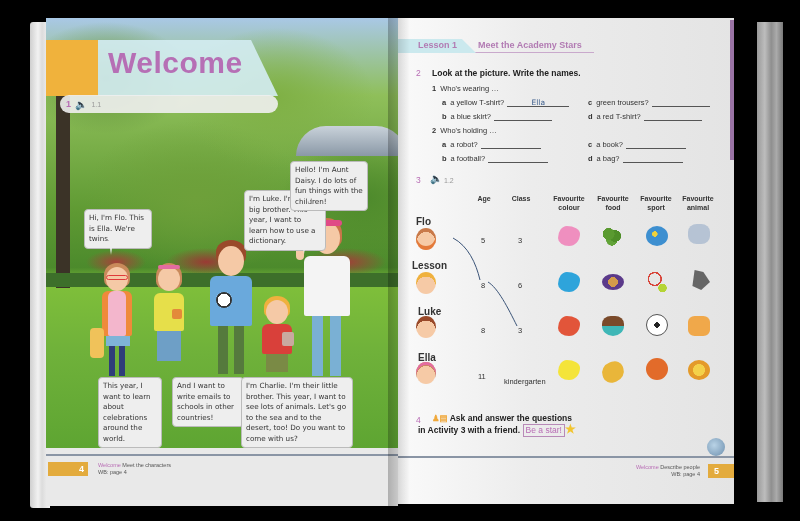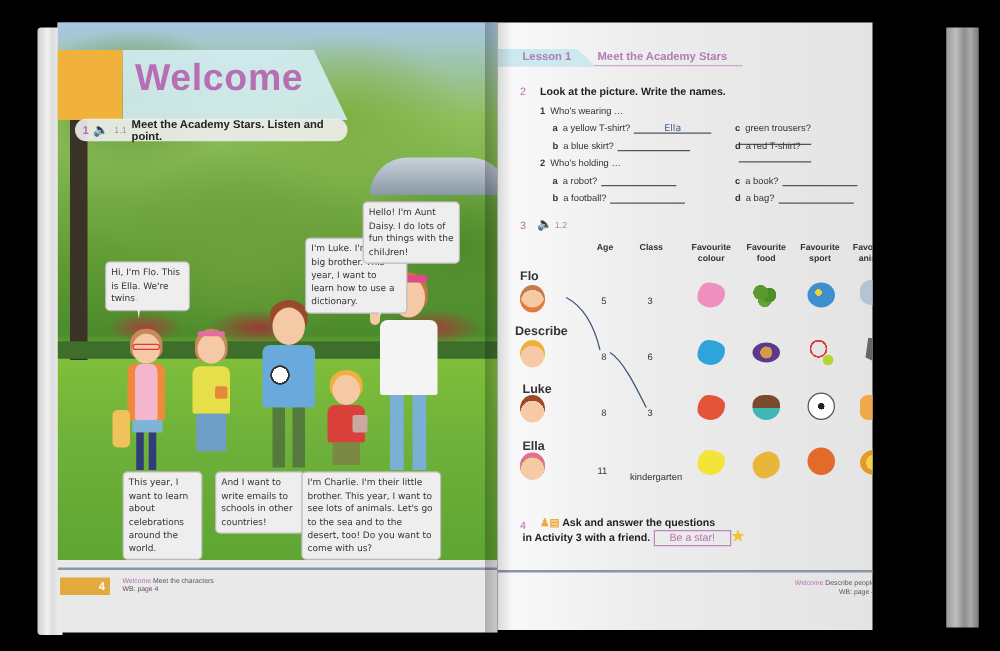--- a/index.html
+++ b/index.html
@@ -36,41 +36,41 @@
   .char{position:absolute}
   .head{position:absolute;border-radius:50%;background:#f5c9a6}
   .hair{position:absolute;border-radius:50% 50% 30% 30%}
   .body{position:absolute;border-radius:6px 6px 2px 2px}
   .legs{position:absolute}
   .footer-l{position:absolute;left:0;top:436px;width:352px;height:2px;background:#8a95a5}
   .pg-l{position:absolute;left:2px;top:444px;width:40px;height:14px;background:#e3ab3d;color:#fff;font-size:9px;font-weight:bold;text-align:right;padding-right:4px;line-height:14px}
   .foot-text{position:absolute;font-size:5.5px;color:#555;line-height:7px}
   .foot-text .sec{color:#b86db5}
   
-  .right-page{position:absolute;left:398px;top:18px;width:300px;height:486px;background:linear-gradient(90deg,#fafafa,#ececec 40%,#e4e4e4);overflow:hidden}
+  .right-page{position:absolute;left:398px;top:18px;width:336px;height:486px;background:linear-gradient(90deg,#fafafa,#ececec 40%,#e4e4e4);overflow:hidden}
   .gutter{position:absolute;left:388px;top:18px;width:22px;height:488px;background:linear-gradient(90deg,rgba(0,0,0,.25),rgba(0,0,0,0))}
   .purple-tab{position:absolute;left:332px;top:2px;width:16px;height:140px;background:#9a73a4}
   .lesson-bar{position:absolute;left:0;top:21px;width:196px;height:14px;border-bottom:1.5px solid #c9a9cc}
   .lesson-bg{position:absolute;left:0;top:0;width:78px;height:14px;background:#cbe9ee;clip-path:polygon(0 0,82% 0,100% 100%,0 100%)}
   .lesson-label{position:absolute;left:20px;top:1px;font-size:9px;font-weight:bold;color:#b27bb3}
   .lesson-title{position:absolute;left:80px;top:1px;font-size:9px;font-weight:bold;color:#b27bb3}
   .q-num{position:absolute;font-size:8.5px;color:#b86db5}
   .q-text{position:absolute;font-size:8.5px;font-weight:bold;color:#222}
   .sub{position:absolute;font-size:7.5px;color:#333}
   .sub b{font-weight:bold;margin-right:4px}
   .blank{display:inline-block;border-bottom:1px solid #555;vertical-align:bottom;height:9px;margin-left:3px;font-family:"DejaVu Sans",sans-serif;color:#3d5e8c;text-align:center;font-size:7.5px;line-height:9px}
   .col-h{position:absolute;font-size:7px;font-weight:bold;color:#333;text-align:center;line-height:9px}
   .name-lbl{position:absolute;font-size:10px;font-weight:bold;color:#333}
   .cell{position:absolute;font-size:7.5px;color:#333}
   .face{position:absolute;width:20px;height:22px;border-radius:50%;background:#f6caa6}
   .icon-cell{position:absolute;width:22px;height:20px}
   .splat{border-radius:40% 60% 50% 50% / 60% 40% 60% 40%}
   .ball{border-radius:50%}
   .act4{position:absolute;left:20px;top:395px;font-size:8.5px;font-weight:bold;color:#222;line-height:11px}
-  .star-badge{display:inline-block;border:1px solid #b88ab8;color:#b86db5;padding:0 12px;font-weight:normal}
+  .star-badge{display:inline-block;border:1px solid #b88ab8;color:#b86db5;padding:0 2px;font-weight:normal}
   .star{color:#f2c530;font-size:12px}
   .footer-r{position:absolute;left:0;top:438px;width:340px;height:2px;background:#8a95a5}
   .pg-r{position:absolute;left:310px;top:446px;width:40px;height:14px;background:#e3ab3d;color:#fff;font-size:9px;font-weight:bold;padding-left:6px;line-height:14px}
   .mascot{position:absolute;left:309px;top:420px;width:18px;height:18px;border-radius:50%;background:radial-gradient(circle at 40% 40%,#b9d3e6,#6d8fae)}
   svg{position:absolute;left:0;top:0;pointer-events:none}
 </style>
 </head>
 <body>
 
 <div class="stage">
@@ -155,21 +155,20 @@
     </div>
 
     <div class="title-bar"></div>
     <div class="title-banner"></div>
     <div class="title-text">Welcome</div>
 
     <div class="act1">
       <span class="num">1</span>
       <span class="speaker">🔈</span>
       <span class="track">1.1</span>
-      <span class="instr">Meet the Academy Stars. Listen and point.</span>
     </div>
 
     <div class="footer-l"></div>
     <div class="pg-l">4</div>
     <div class="foot-text" style="left:52px;top:444px">
       <span class="sec">Welcome</span>
       <span>Meet the characters</span><br>
       <span>WB: page 4</span>
     </div>
   </div>
@@ -213,21 +212,21 @@
       <span class="name-lbl" style="left:18px;top:198px">Flo</span>
       <div class="face" style="left:18px;top:210px;box-shadow:inset 0 -4px 0 #e47a3a;background:radial-gradient(circle at 50% 60%,#f6caa6 55%,#c97a4a 56%)"></div>
       <span class="cell" style="left:83px;top:218px">5</span>
       <span class="cell" style="left:120px;top:218px">3</span>
       <div class="icon-cell splat" style="left:160px;top:208px;background:#ef8fbf"></div>
       <div class="icon-cell" style="left:204px;top:208px;background:radial-gradient(circle at 30% 40%,#5a9a30 30%,transparent 31%),radial-gradient(circle at 60% 50%,#4e8e28 35%,transparent 36%),radial-gradient(circle at 45% 70%,#62a338 30%,transparent 31%)"></div>
       <div class="icon-cell ball" style="left:248px;top:208px;background:radial-gradient(circle at 40% 40%,#f1d23a 15%,#3d8fd0 16%)"></div>
       <div class="icon-cell" style="left:290px;top:206px;background:#b6c3d4;border-radius:40%"></div>
     </div>
     <div>
-      <span class="name-lbl" style="left:14px;top:242px">Describe</span>
+      <span class="name-lbl" style="left:14px;top:242px">Lesson</span>
       <div class="face" style="left:18px;top:254px;background:radial-gradient(circle at 50% 65%,#f6caa6 55%,#efb13e 56%)"></div>
       <span class="cell" style="left:83px;top:263px">8</span>
       <span class="cell" style="left:120px;top:263px">6</span>
       <div class="icon-cell splat" style="left:160px;top:254px;background:#2ea4db"></div>
       <div class="icon-cell ball" style="left:204px;top:256px;background:radial-gradient(circle,#d39b4a 35%,#5b3a8a 36%);height:16px"></div>
       <div class="icon-cell" style="left:248px;top:254px;background:radial-gradient(circle at 40% 35%,transparent 30%,#d8453a 31%,#d8453a 38%,transparent 39%),radial-gradient(circle at 75% 80%,#b5d436 18%,transparent 19%)"></div>
       <div class="icon-cell" style="left:290px;top:252px;background:#666;clip-path:polygon(30% 0,70% 10%,100% 60%,60% 100%,20% 80%)"></div>
     </div>
     <div>
       <span class="name-lbl" style="left:20px;top:288px">Luke</span>

